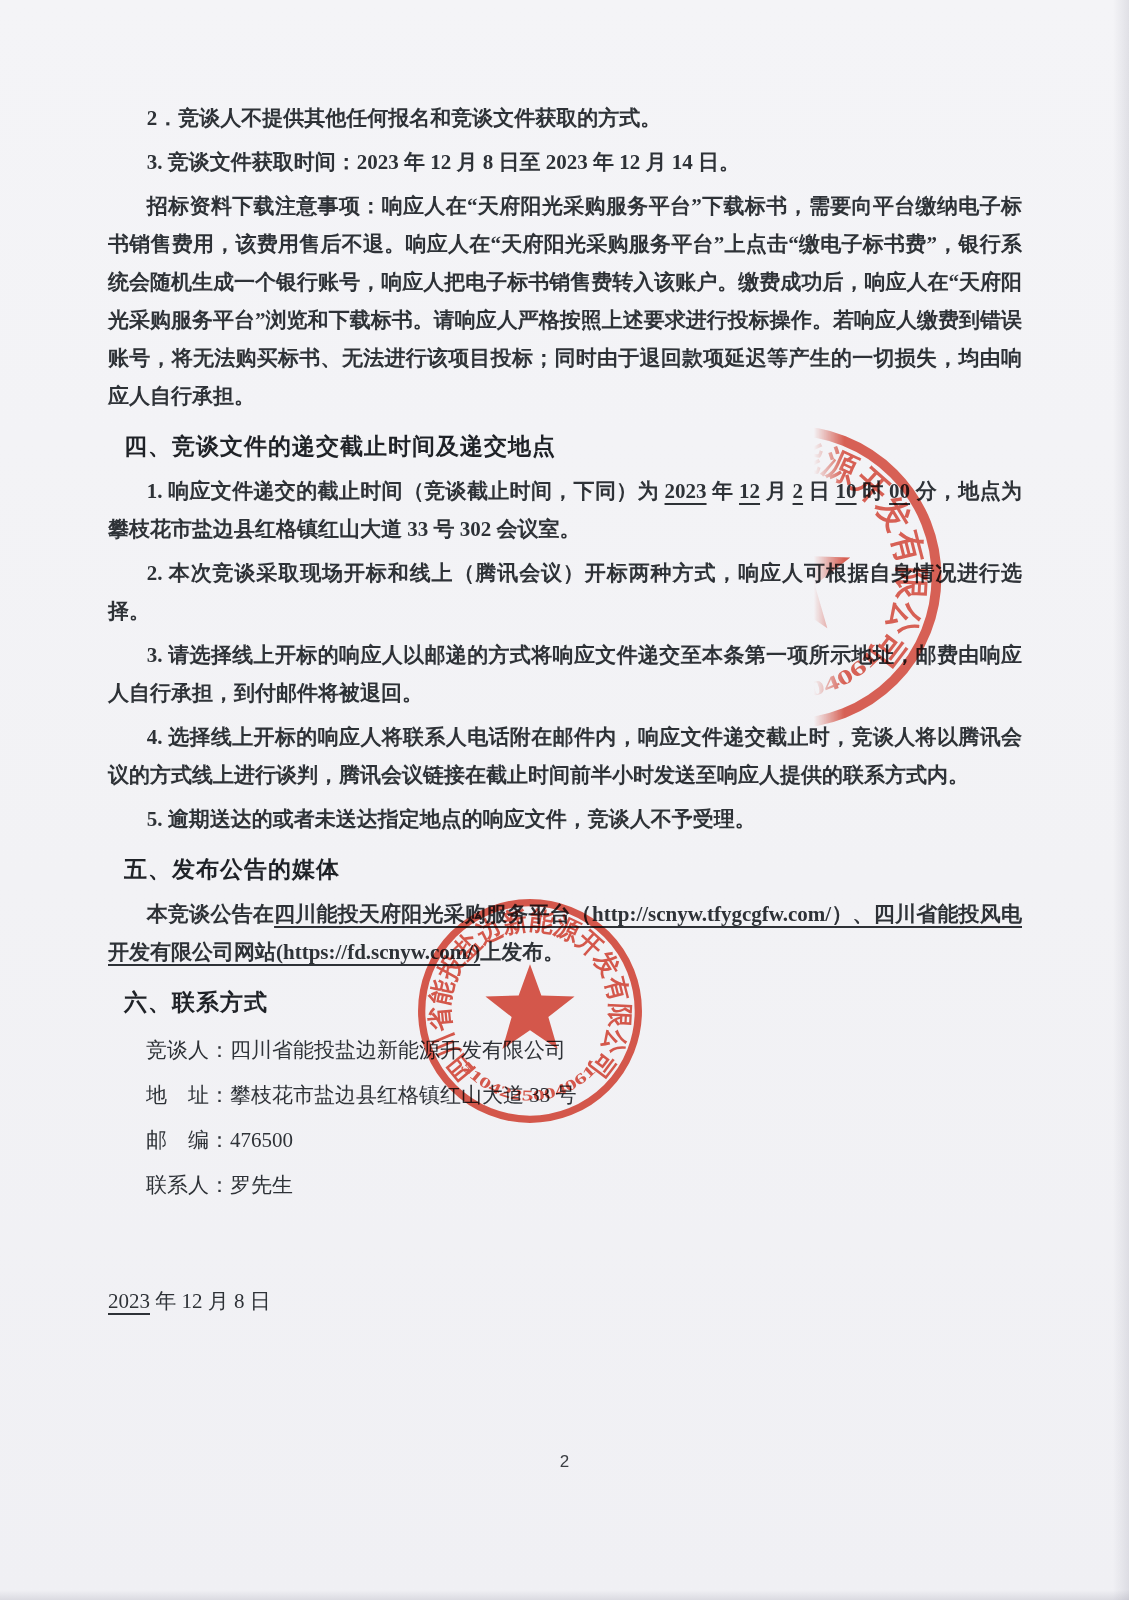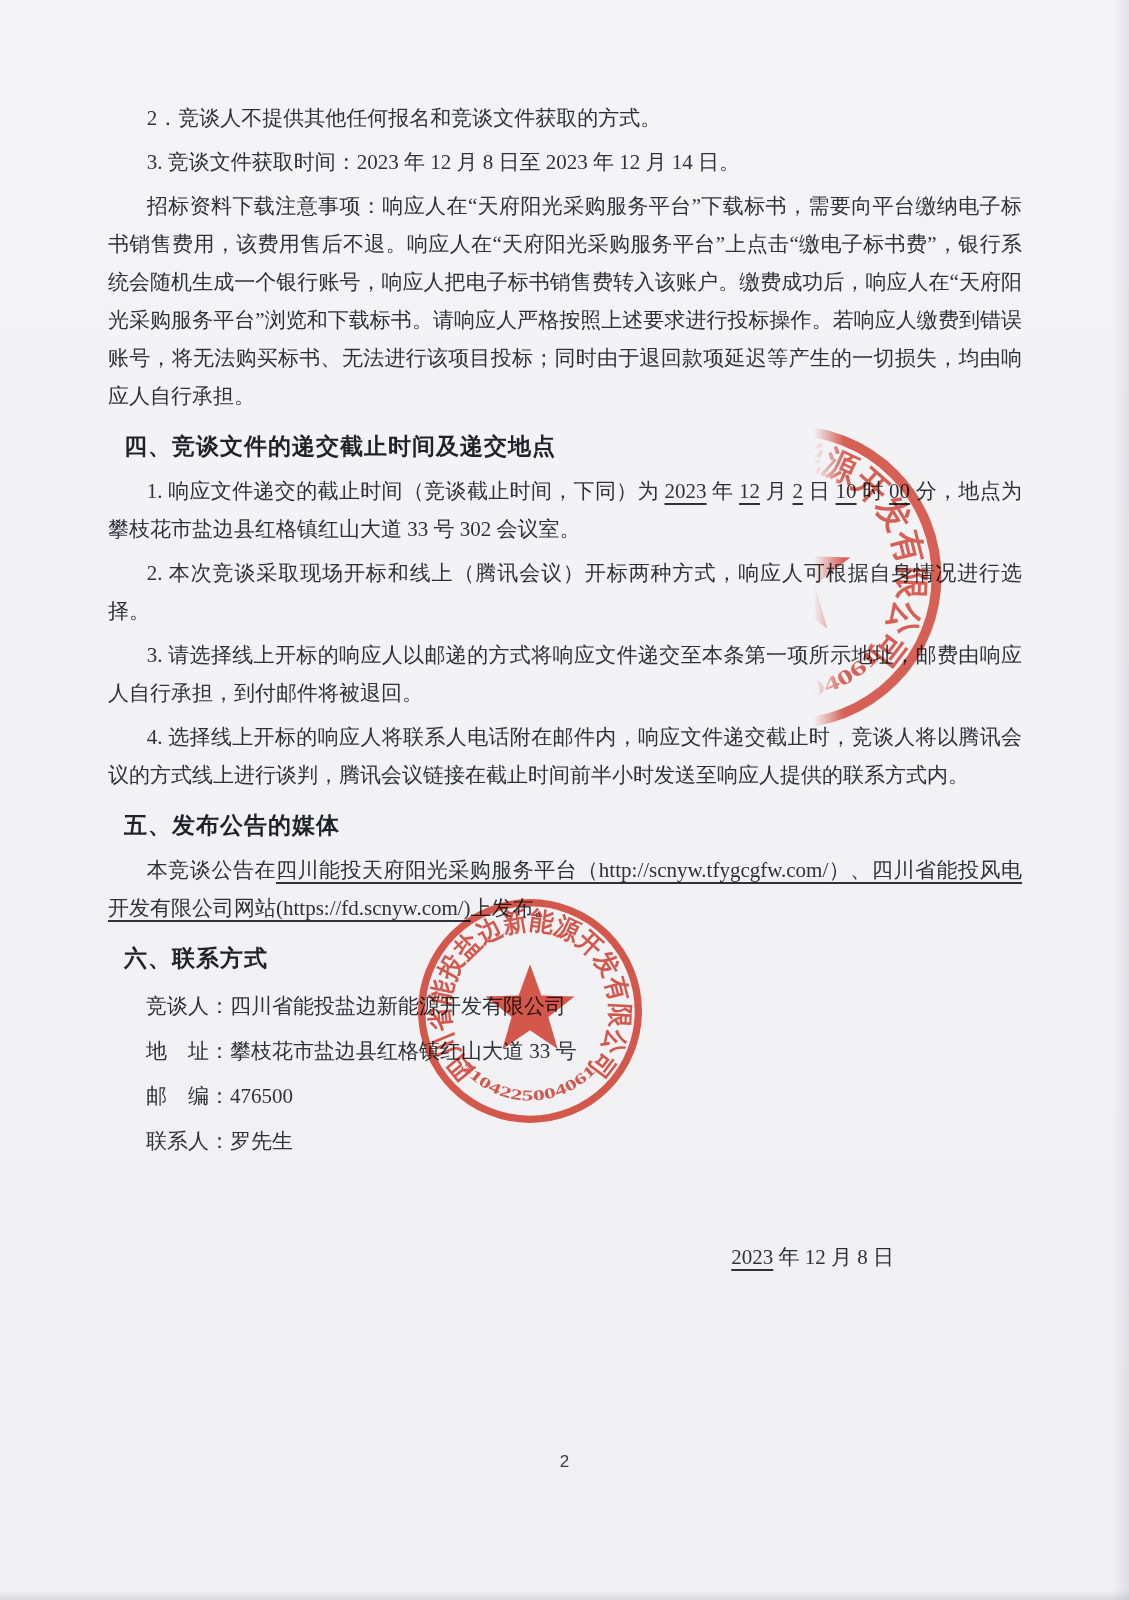--- a/index.html
+++ b/index.html
@@ -10,30 +10,30 @@
     color:#2e3237;
   }
   .paper{position:absolute;inset:0;background:linear-gradient(180deg,#f4f4f7 0%,#f2f2f5 55%,#f0f0f4 100%);}
   .edge-right{position:absolute;top:0;right:0;width:16px;height:100%;
     background:linear-gradient(to left,rgba(120,120,140,.16),rgba(120,120,140,0));}
   .edge-bottom{position:absolute;left:0;bottom:0;width:100%;height:10px;
     background:linear-gradient(to top,rgba(120,120,140,.18),rgba(120,120,140,0));}
   .doc{position:absolute;inset:0;padding:93px 107px 0 108px;box-sizing:border-box;}
   p.body{font-size:21px;line-height:38px;margin:0;text-align:justify;color:#2e3237;}
   p.item{margin-top:6px;}
-  .indent{text-indent:1.85em;}
+  .indent{text-indent:1.85em;font-weight:bold;}
   h2.sec{
     font-family:"Liberation Sans","DejaVu Sans",sans-serif;
     font-size:23px;font-weight:700;color:#1f2227;
     margin:16px 0 10px 16px;letter-spacing:1px;
   }
   .u{text-decoration:underline;text-decoration-thickness:1.5px;text-underline-offset:5px;}
   .contact{margin-top:10px;padding-left:38px;}
   .contact-row{font-size:21px;line-height:45px;white-space:pre;}
-  .date-line{margin-top:74px;text-align:right;padding-right:128px;font-size:21px;line-height:38px;}
+  .date-line{margin-top:74px;padding-right:128px;font-size:21px;line-height:38px;}
   .page-num{
     position:absolute;left:0;top:1452px;width:100%;text-align:center;
     font-family:"Liberation Sans","DejaVu Sans",sans-serif;font-size:17px;color:#3a3d42;
   }
   .stamp{position:absolute;mix-blend-mode:multiply;opacity:.9;pointer-events:none;}
   .stamp-main{left:405px;top:886px;width:250px;height:250px;}
   .stamp-partial{
     left:621px;top:408px;width:338px;height:338px;
     -webkit-mask-image:linear-gradient(to right,transparent 57%,#000 66%);
     mask-image:linear-gradient(to right,transparent 57%,#000 66%);
@@ -52,20 +52,21 @@
     <p class="body item indent">3. 竞谈文件获取时间：2023 年 12 月 8 日至 2023 年 12 月 14 日。</p>
     <p class="body item indent">招标资料下载注意事项：响应人在“天府阳光采购服务平台”下载标书，需要向平台缴纳电子标书销售费用，该费用售后不退。响应人在“天府阳光采购服务平台”上点击“缴电子标书费”，银行系统会随机生成一个银行账号，响应人把电子标书销售费转入该账户。缴费成功后，响应人在“天府阳光采购服务平台”浏览和下载标书。请响应人严格按照上述要求进行投标操作。若响应人缴费到错误账号，将无法购买标书、无法进行该项目投标；同时由于退回款项延迟等产生的一切损失，均由响应人自行承担。</p>
 
     <h2 class="sec">四、竞谈文件的递交截止时间及递交地点</h2>
 
     <p class="body item indent"><span>1. 响应文件递交的截止时间（竞谈截止时间，下同）为 </span><span class="u">2023</span><span> 年 </span><span class="u">12</span><span> 月 </span><span class="u">2</span><span> 日 </span><span class="u">10</span><span> 时 </span><span class="u">00</span><span> 分，地点为攀枝花市盐边县红格镇红山大道 33 号 302 会议室。</span></p>
 
     <p class="body item indent">2. 本次竞谈采取现场开标和线上（腾讯会议）开标两种方式，响应人可根据自身情况进行选择。</p>
     <p class="body item indent">3. 请选择线上开标的响应人以邮递的方式将响应文件递交至本条第一项所示地址，邮费由响应人自行承担，到付邮件将被退回。</p>
     <p class="body item indent">4. 选择线上开标的响应人将联系人电话附在邮件内，响应文件递交截止时，竞谈人将以腾讯会议的方式线上进行谈判，腾讯会议链接在截止时间前半小时发送至响应人提供的联系方式内。</p>
+    <p class="body item indent">5. 逾期送达的或者未送达指定地点的响应文件，竞谈人不予受理。</p>
 
     <h2 class="sec">五、发布公告的媒体</h2>
 
     <p class="body item indent"><span>本竞谈公告在</span><span class="u">四川能投天府阳光采购服务平台（http://scnyw.tfygcgfw.com/）、四川省能投风电开发有限公司网站(https://fd.scnyw.com/)</span><span>上发布。</span></p>
 
     <h2 class="sec">六、联系方式</h2>
 
     <div class="contact">
       <div class="contact-row"><span>竞谈人：</span><span>四川省能投盐边新能源开发有限公司</span></div>
       <div class="contact-row"><span>地　址：</span><span>攀枝花市盐边县红格镇红山大道 33 号</span></div>

